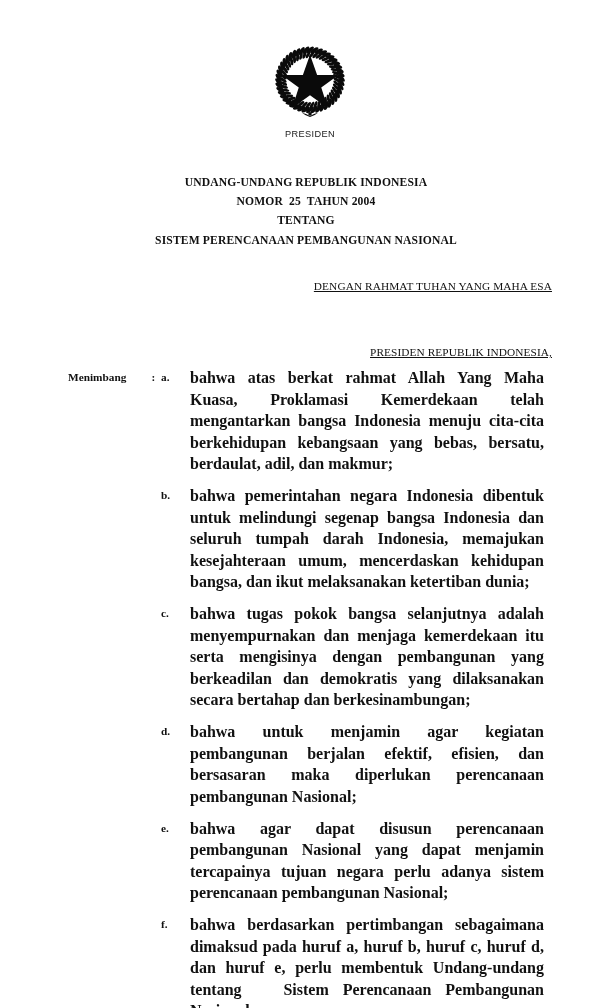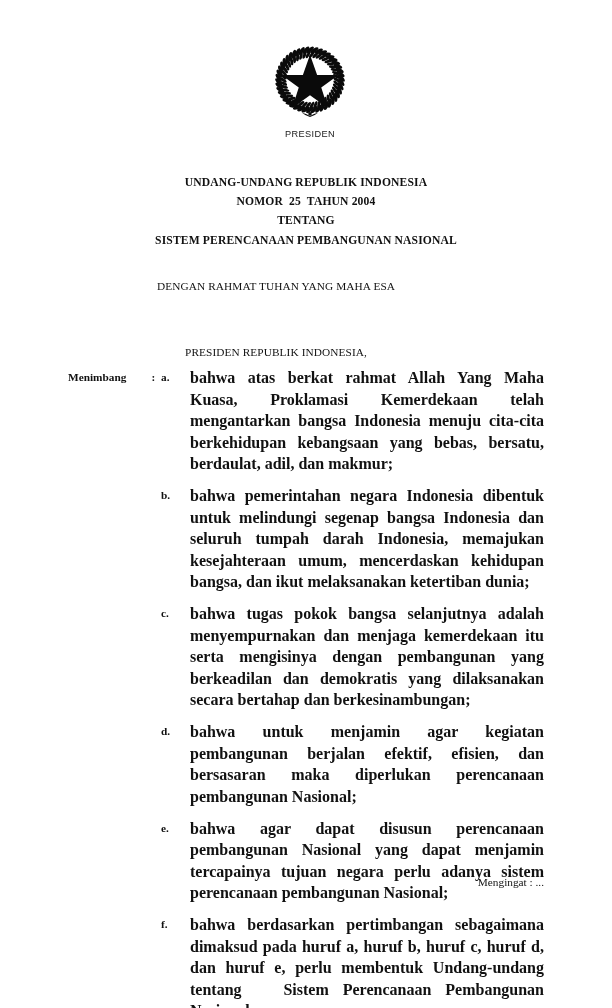--- a/index.html
+++ b/index.html
@@ -60,24 +60,25 @@
     color: #111111;
   }
   .title-block div { white-space: pre; font-weight: bold; }
 
   
   .preamble {
     position: absolute;
     top: 277px;
     left: 0;
     width: 552px;
-    text-align: center;
+    text-align: right;
     font-size: 11.3px;
     line-height: 18px;
     letter-spacing: 0.1px;
+    text-decoration: underline;
   }
   .preamble .line2 { margin-top: 48px; }
 
   
   .considering {
     position: absolute;
     top: 367px;
     left: 68px;
     width: 476px;
     font-weight: bold;
@@ -306,15 +307,14 @@
       <div class="cons-row">
         <span class="cons-label"></span>
         <span class="cons-colon"></span>
         <span class="cons-marker">f.</span>
         <span class="cons-body">bahwa berdasarkan pertimbangan sebagaimana dimaksud pada huruf a, huruf b, huruf c, huruf d, dan huruf e, perlu membentuk Undang-undang tentang   Sistem Perencanaan Pembangunan Nasional;</span>
       </div>
     </div>
 
   </div>
 
-  <div class="footer-note">Mengingat : ...</div>
 
 </div>
 
 </body></html>

